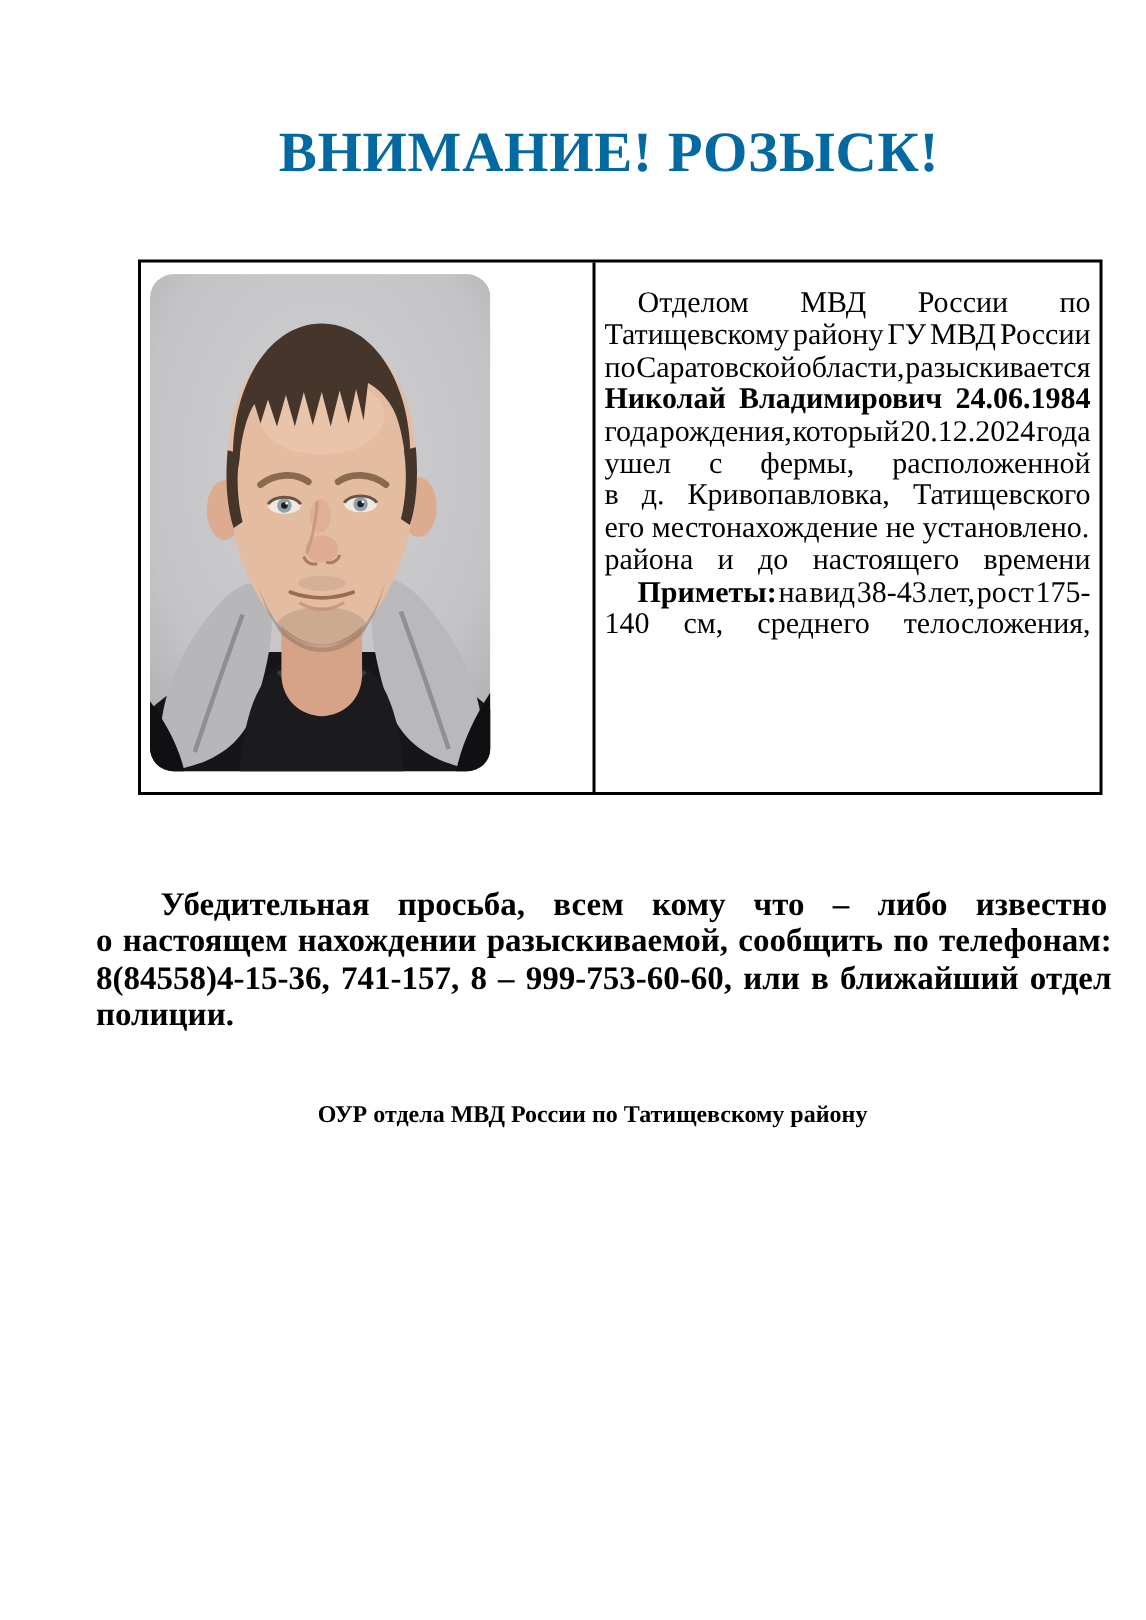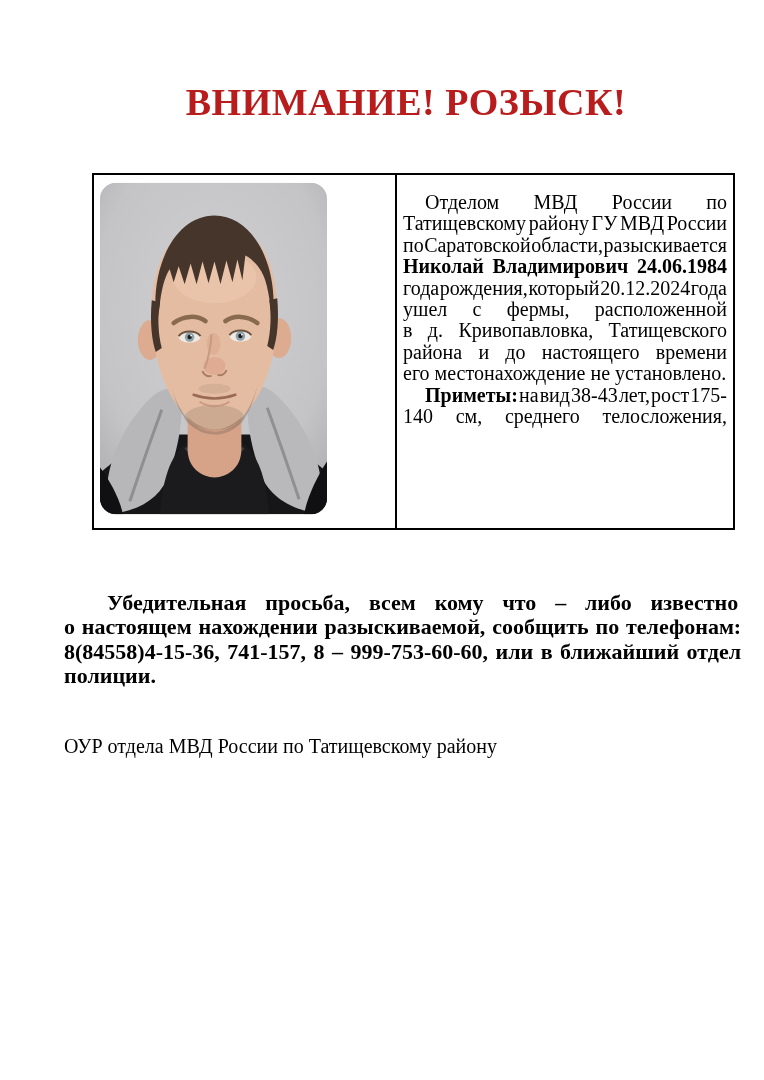--- a/index.html
+++ b/index.html
@@ -29,30 +29,30 @@
   }
   .tline{white-space:nowrap;}
   .b{font-weight:bold;}
   .info-text .ind{text-indent:22px;}
   .appeal{
     position:absolute;top:591px;left:64px;width:662px;
     font-size:22px;line-height:24.4px;font-weight:bold;
   }
   .appeal .ind{text-indent:43px;}
   .signature{
-    position:absolute;top:735px;left:64px;width:662px;text-align:left;
-    font-size:20px;font-weight:normal;white-space:nowrap;
+    position:absolute;top:735px;left:64px;width:662px;text-align:center;
+    font-size:16px;font-weight:bold;white-space:nowrap;
   }
 </style>
 </head>
 <body>
 
 <div class="page">
 
-  <h1 class="title" style="color: #b91c1c;">ВНИМАНИЕ! РОЗЫСК!</h1>
+  <h1 class="title" style="color: #0369a1;">ВНИМАНИЕ! РОЗЫСК!</h1>
 
   <div class="info-table">
     <div class="photo-cell">
       <svg class="photo" viewBox="0 0 228 333" xmlns="http://www.w3.org/2000/svg">
         <defs>
           <radialGradient id="bgG" cx="50%" cy="38%" r="80%">
             <stop offset="0%" stop-color="#d0d0d2"></stop>
             <stop offset="65%" stop-color="#c4c4c6"></stop>
             <stop offset="100%" stop-color="#a9a9ab"></stop>
           </radialGradient>
@@ -120,22 +120,22 @@
       </svg>
     </div>
     <div class="text-cell info-text">
         <div class="tline j ind" style="word-spacing: 29.2604px;"><span>Отделом МВД России по</span></div>
         <div class="tline j" style="word-spacing: -2.32031px;"><span>Татищевскому району ГУ МВД России</span></div>
         <div class="tline j" style="word-spacing: -4.57812px;"><span>по Саратовской области, разыскивается</span></div>
         <div class="tline j" style="word-spacing: 3.79688px;"><span class="b">Николай Владимирович 24.06.1984</span></div>
         <div class="tline j" style="word-spacing: -4.35156px;"><span>года рождения, который 20.12.2024 года</span></div>
         <div class="tline j" style="word-spacing: 20.3385px;"><span>ушел с фермы, расположенной</span></div>
         <div class="tline j" style="word-spacing: 10.3802px;"><span>в д. Кривопавловка, Татищевского</span></div>
+        <div class="tline"><span>его местонахождение не установлено.</span></div>
         <div class="tline j" style="word-spacing: 11.2383px;"><span>района и до настоящего времени</span></div>
-        <div class="tline"><span>его местонахождение не установлено.</span></div>
         <div class="tline j ind" style="word-spacing: -3.875px;"><span class="b">Приметы:</span><span> на вид 38-43 лет, рост 175-</span></div>
         <div class="tline j" style="word-spacing: 17.6719px;"><span>140 см, среднего телосложения,</span></div>
       </div>
   </div>
 
   <div class="appeal">
       <div class="tline j ind" style="word-spacing: 13.3237px;"><span class="b">Убедительная просьба, всем кому что – либо известно</span></div>
       <div class="tline j" style="word-spacing: 1.34896px;"><span class="b">о настоящем нахождении разыскиваемой, сообщить по телефонам:</span></div>
       <div class="tline j" style="word-spacing: 1.98047px;"><span class="b">8(84558)4-15-36, 741-157, 8 – 999-753-60-60, или в ближайший отдел</span></div>
       <div class="tline"><span class="b">полиции.</span></div>

